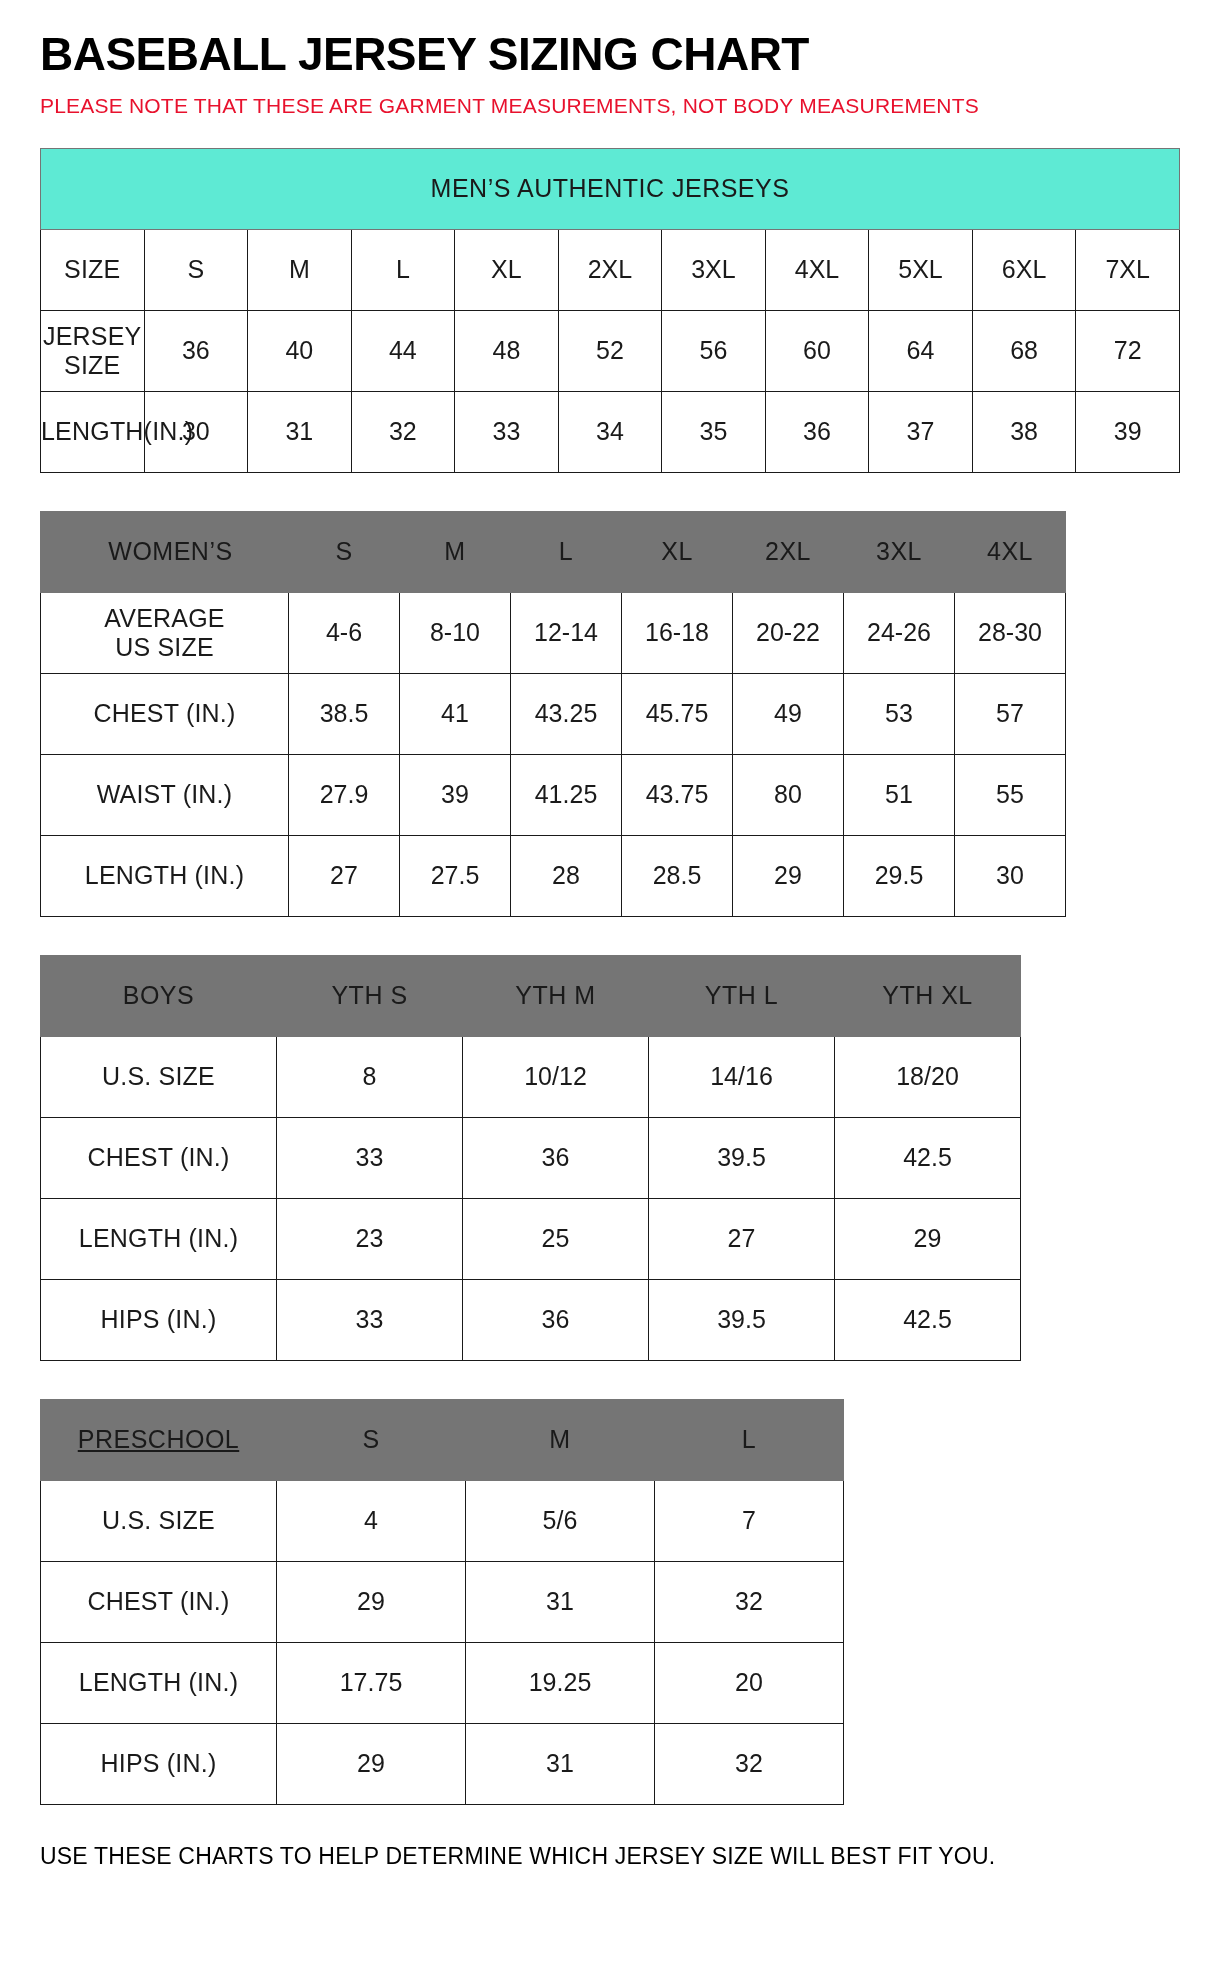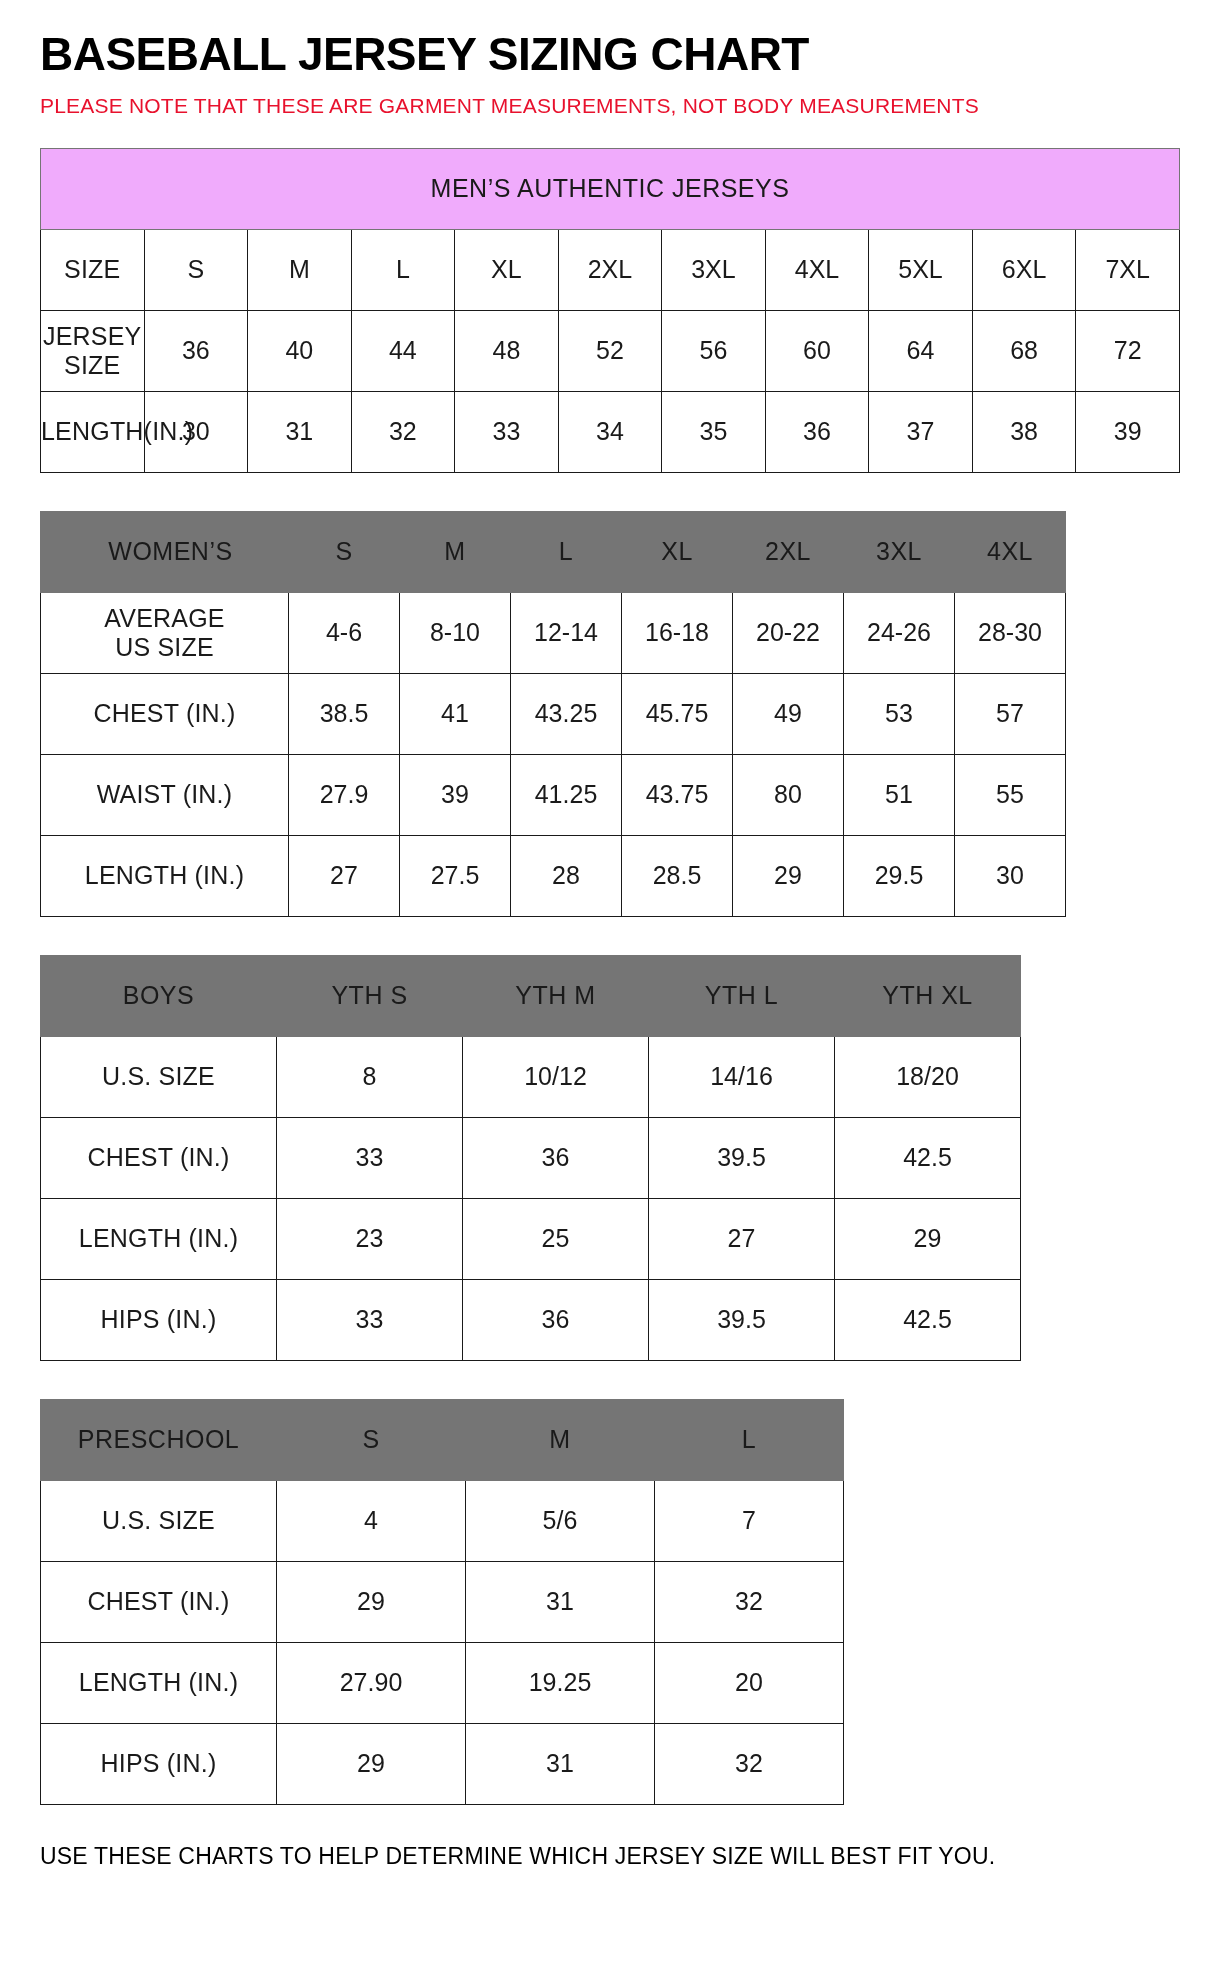--- a/index.html
+++ b/index.html
@@ -44,21 +44,21 @@
     text-align: center;
     vertical-align: middle;
     font-weight: normal;
     font-size: 25px;
     color: #1a1a1a;
     padding: 0;
     height: 80px;
     line-height: 1.15;
   }
   .banner-cell {
-    background: #f0abfc;
+    background: #5eead4;
     color: #ffffff;
     font-size: 32px;
     letter-spacing: 0.5px;
     border: 1px solid #757575 !important;
     height: 72px;
   }
   .hdr-cell {
     background: #757575;
     color: #ffffff;
     font-size: 27px;
@@ -229,40 +229,40 @@
           <td>36</td>
           <td>39.5</td>
           <td>42.5</td>
         </tr>
       </tbody>
   </table>
 
   <table class="sz" id="preschool-table">
     <tbody>
         <tr>
-          <td class="hdr-cell" style="width: 235px;">PRESCHOOL</td>
+          <td class="hdr-cell" style="width: 235px; text-decoration: underline;">PRESCHOOL</td>
           <td class="hdr-cell" style="width: 188px;">S</td>
           <td class="hdr-cell" style="width: 188px;">M</td>
           <td class="hdr-cell" style="width: 188px;">L</td>
         </tr>
         <tr>
           <td class="rowlabel">U.S. SIZE</td>
           <td>4</td>
           <td>5/6</td>
           <td>7</td>
         </tr>
         <tr>
           <td class="rowlabel">CHEST (IN.)</td>
           <td>29</td>
           <td>31</td>
           <td>32</td>
         </tr>
         <tr>
           <td class="rowlabel">LENGTH (IN.)</td>
-          <td>27.90</td>
+          <td>17.75</td>
           <td>19.25</td>
           <td>20</td>
         </tr>
         <tr>
           <td class="rowlabel">HIPS (IN.)</td>
           <td>29</td>
           <td>31</td>
           <td>32</td>
         </tr>
       </tbody>

